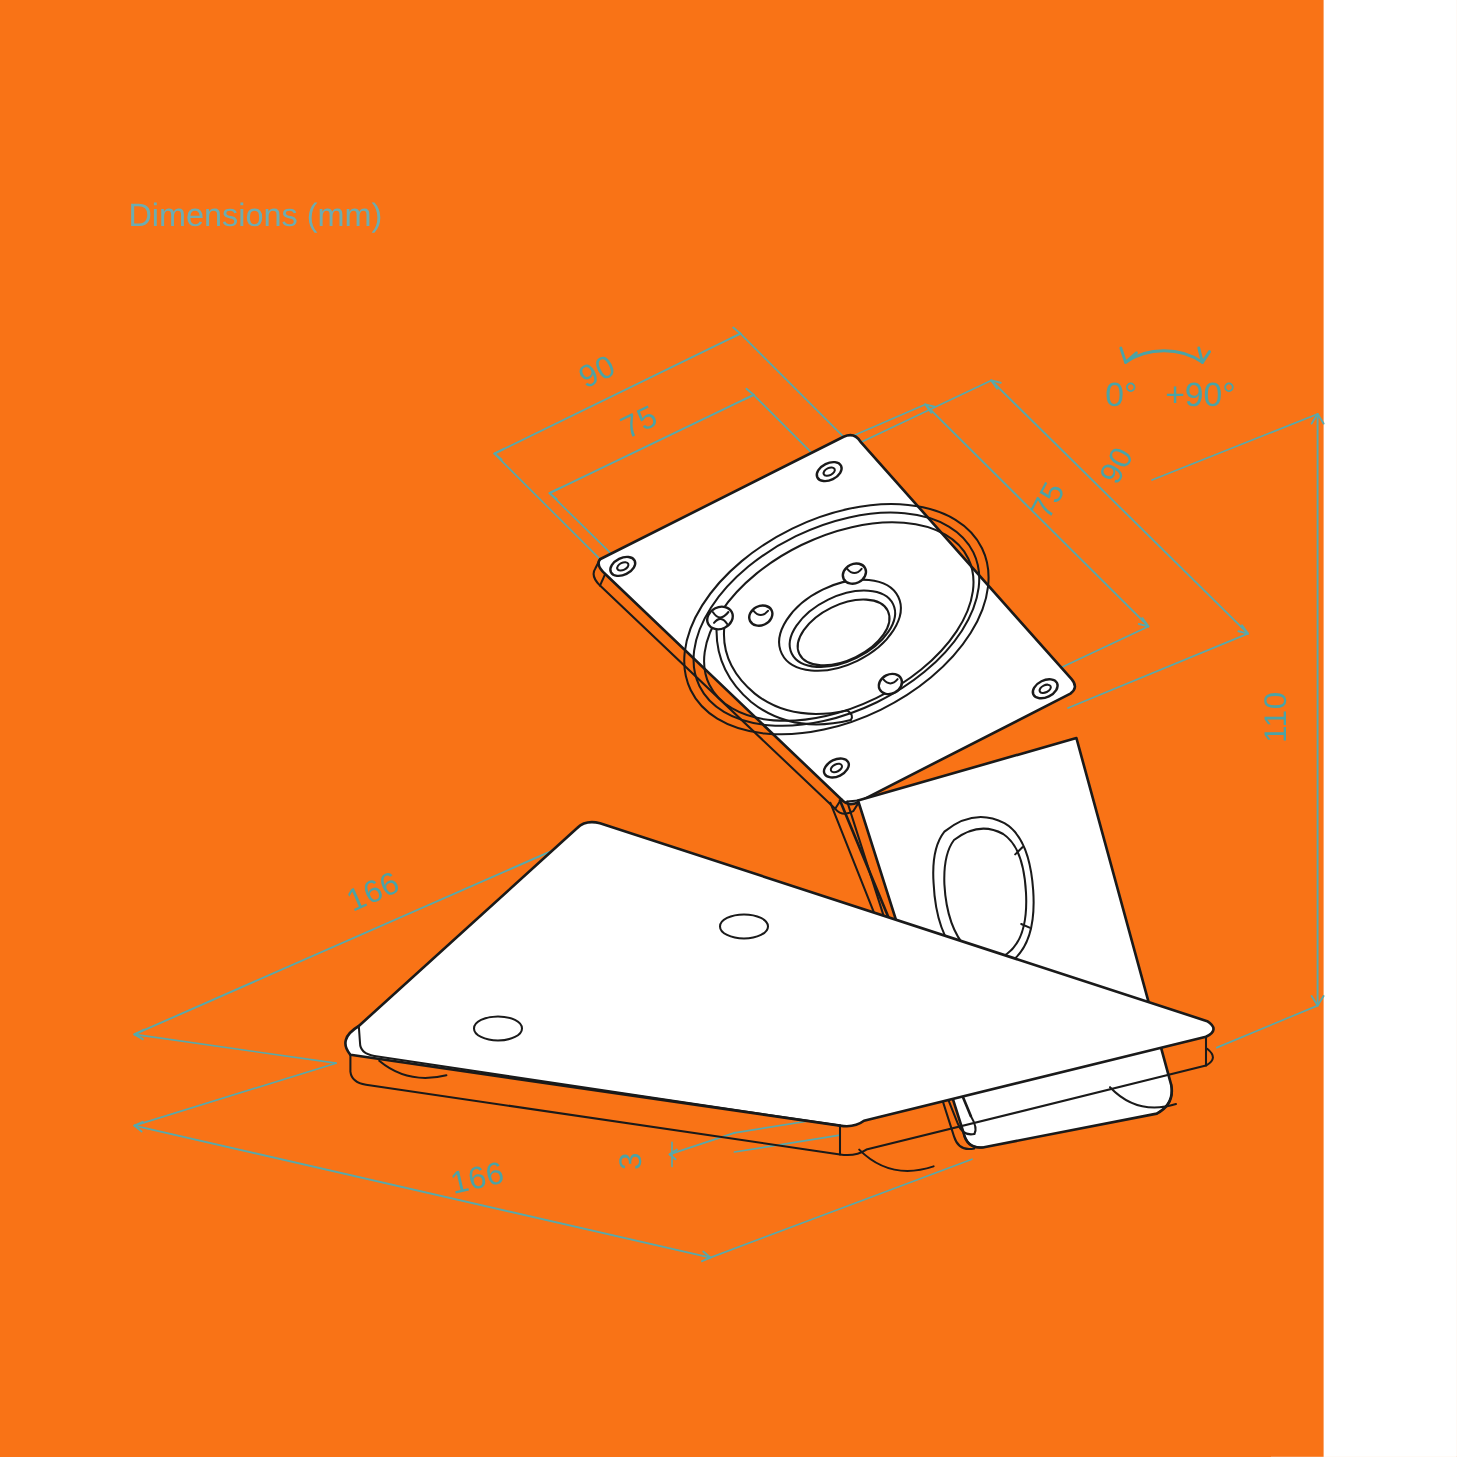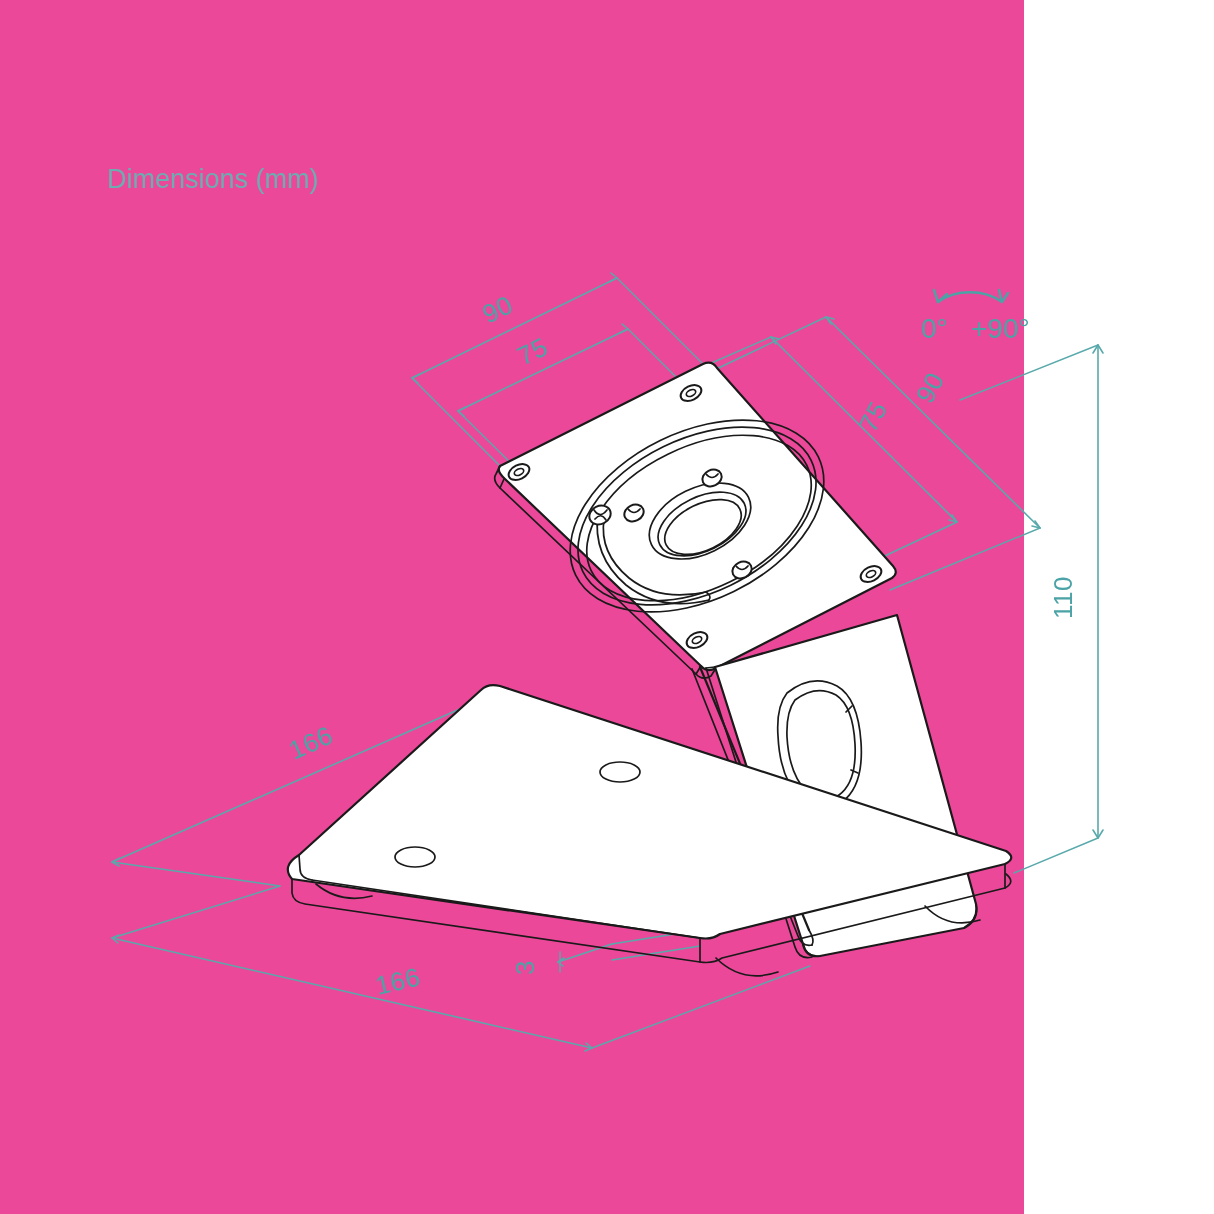--- a/index.html
+++ b/index.html
@@ -10,23 +10,23 @@
   }
   body {
     width: 1214px;
     height: 1214px;
     font-family: "Liberation Sans", sans-serif;
     overflow: hidden;
     position: relative;
   }
   #stage {
     position: relative;
-    width: 1024px;
+    width: 1103px;
     height: 1214px;
-    background: #ec4899;
+    background: #f97316;
   }
   #drawing {
     position: absolute;
     left: 0;
     top: 0;
     width: 1214px;
     height: 1214px;
     display: block;
   }
   .dim-text {

